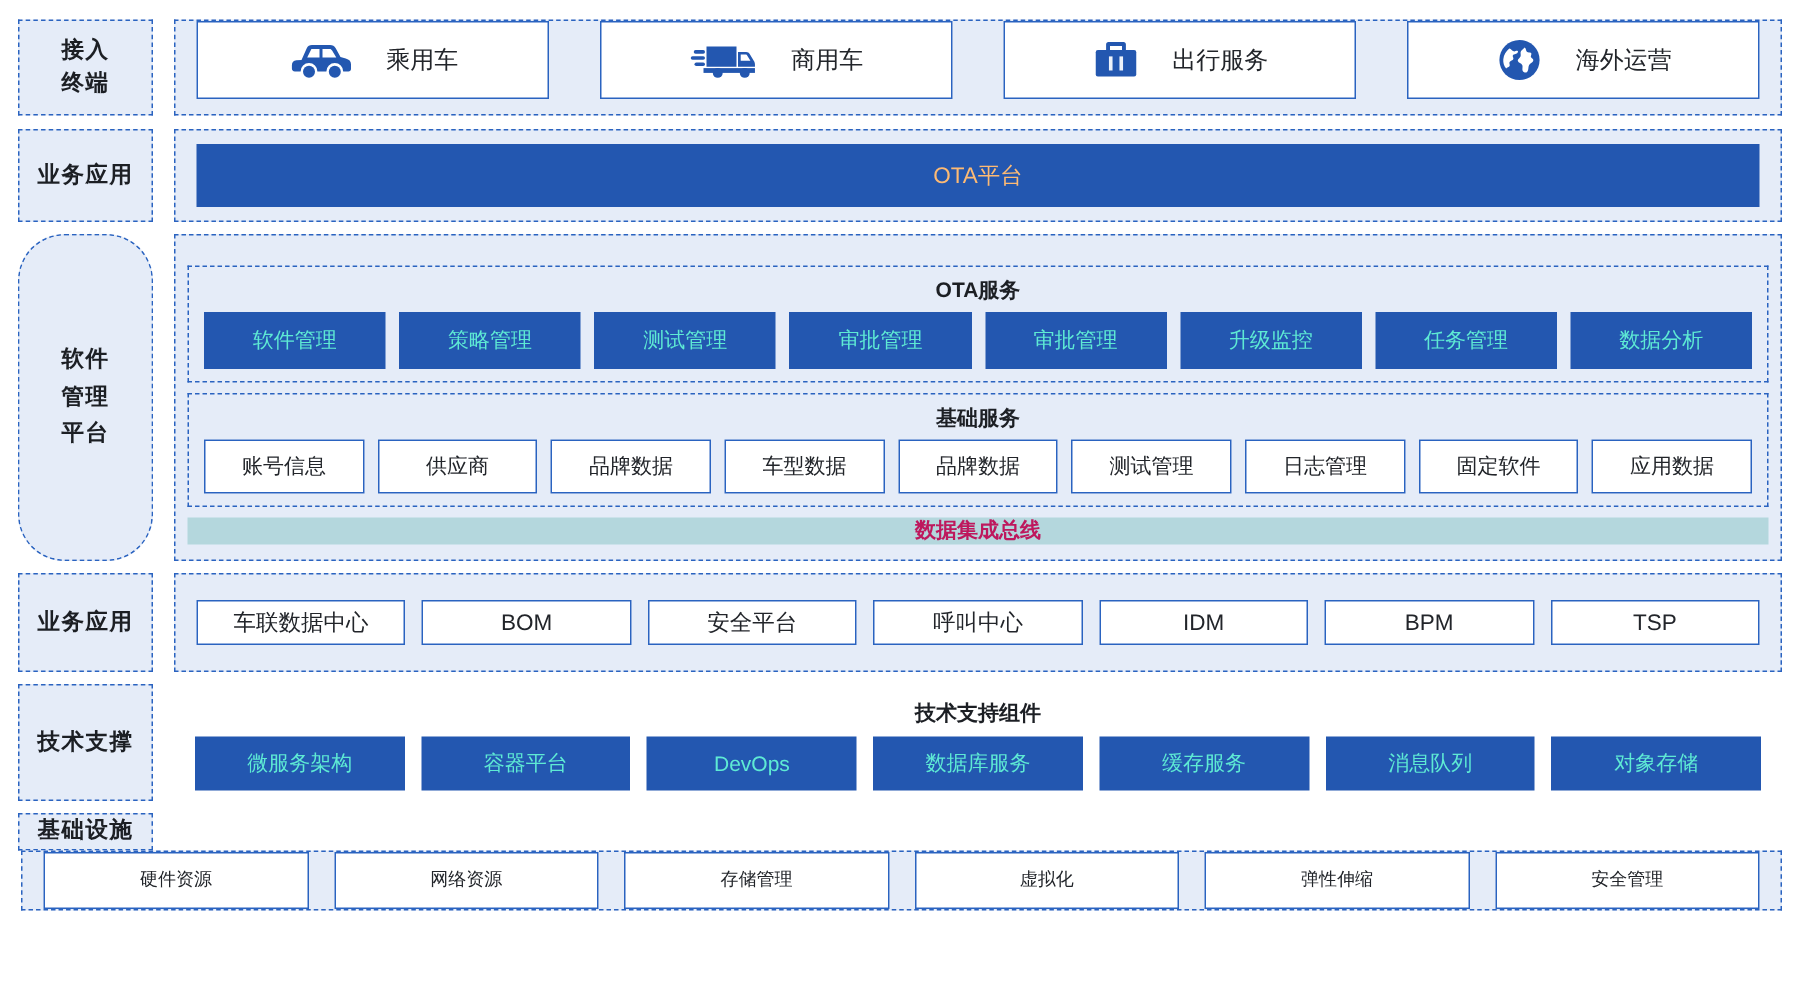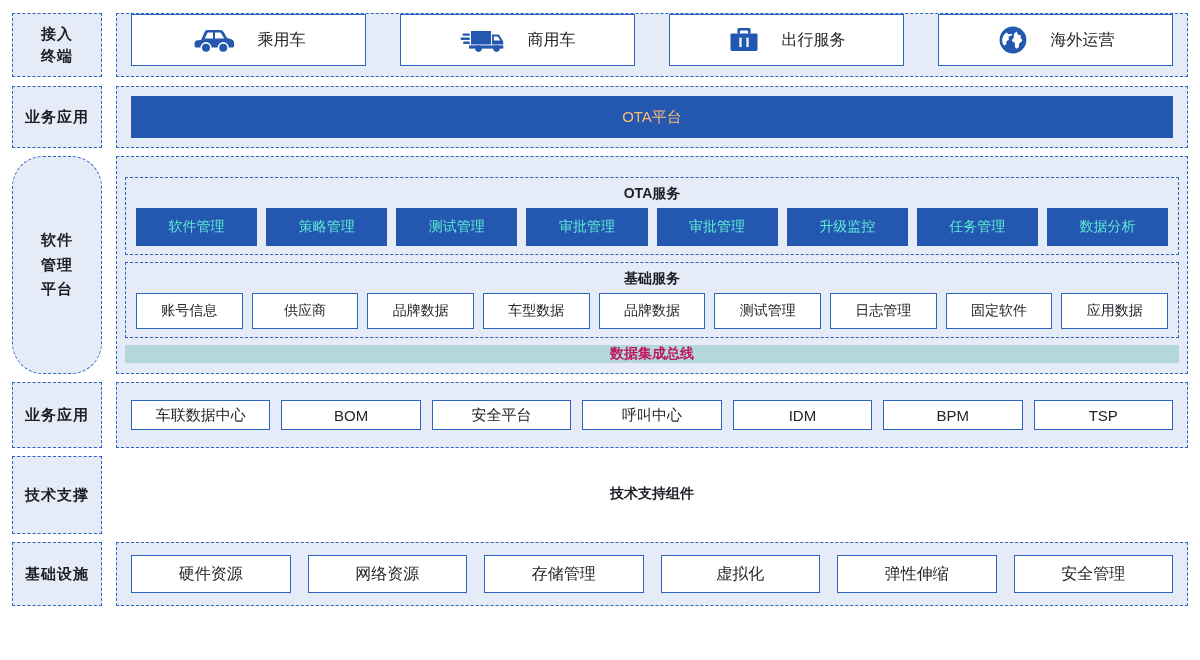--- a/index.html
+++ b/index.html
@@ -89,24 +89,24 @@
   .r4 .chip{font-size:15px;}
 
   
   .r5{height:78px;margin-top:8px;}
   .r5 .content{display:flex;flex-direction:column;justify-content:center;}
   .r5 .subtitle{padding-bottom:6px;}
   .r5 .chipwrap{height:36px;gap:11px;padding:0 14px;}
   .r5 .chip{font-size:14px;}
 
   
-  .r6{height:64px;margin-top:8px;}
+  .r6{height:64px;margin-top:8px;flex-direction:column;}
   .r6 .content{display:flex;align-items:center;}
   .r6 .chipwrap{width:100%;height:38px;gap:17px;}
-  .r6 .chip{font-size:16px;}
+  .r6 .chip{font-size:12px;}
 
   svg{display:block;}
 </style>
 </head>
 <body>
 
 <div class="canvas">
 
   <div class="row r1">
     <div class="lbl">
@@ -237,20 +237,29 @@
         <div class="chip white">BPM</div>
         <div class="chip white">TSP</div>
       </div>
     </div>
   </div>
 
   <div class="row r5">
     <div class="lbl">技术支撑</div>
     <div class="content plain">
       <div class="subtitle">技术支持组件</div>
+      <div class="chipwrap">
+        <div class="chip solid">微服务架构</div>
+        <div class="chip solid">容器平台</div>
+        <div class="chip solid">DevOps</div>
+        <div class="chip solid">数据库服务</div>
+        <div class="chip solid">缓存服务</div>
+        <div class="chip solid">消息队列</div>
+        <div class="chip solid">对象存储</div>
+      </div>
     </div>
   </div>
 
   <div class="row r6">
     <div class="lbl">基础设施</div>
     <div class="content">
       <div class="chipwrap">
         <div class="chip white">硬件资源</div>
         <div class="chip white">网络资源</div>
         <div class="chip white">存储管理</div>

